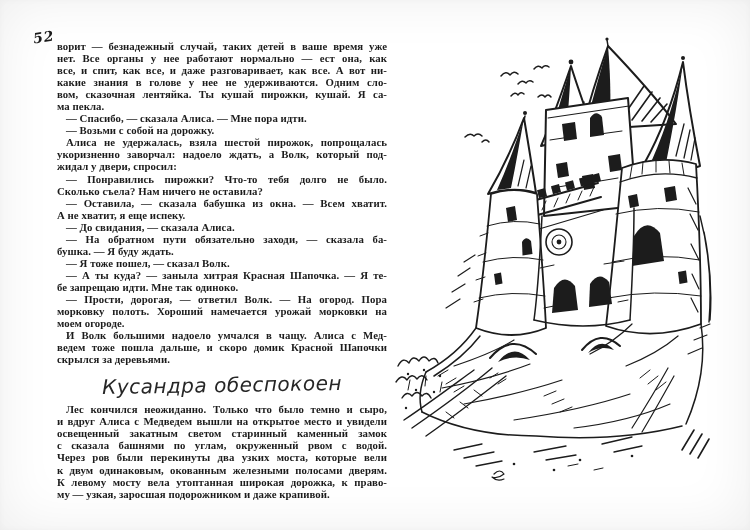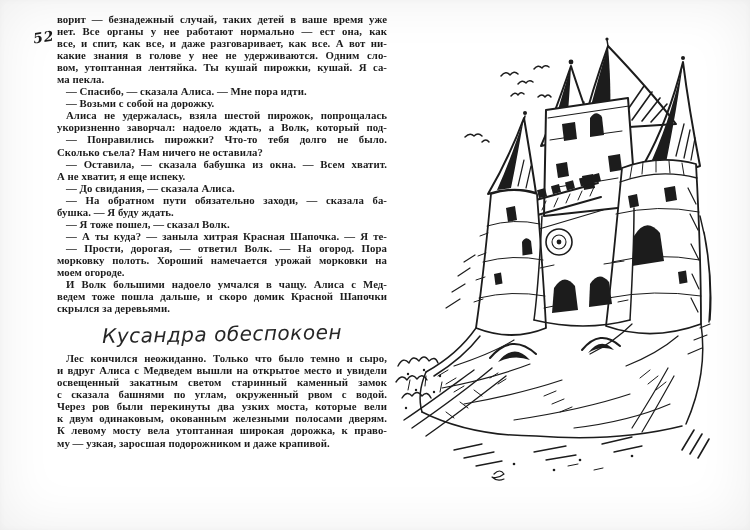--- a/index.html
+++ b/index.html
@@ -10,21 +10,21 @@
   .page::after{
     content:"";position:absolute;inset:0;pointer-events:none;
     box-shadow:inset 0 0 55px rgba(0,0,0,0.07), inset 0 0 6px rgba(0,0,0,0.03);
   }
   .pagenum{
     position:absolute;left:33px;top:29px;color:var(--ink,#1c1c1c);
     font:italic bold 14px "DejaVu Serif",serif;
     transform:rotate(-9deg);letter-spacing:1px;
   }
   .text-column{
-    position:absolute;left:57px;top:13px;width:330px;
+    position:absolute;left:57px;top:40px;width:330px;
     color:var(--ink,#1c1c1c);font-weight:bold;font-size:10.8px;
     line-height:12.05px;letter-spacing:0.05px;
   }
   .para{margin:0;}
   .line{white-space:nowrap;text-align:justify;}
   .line.jl{text-align-last:justify;}
   .line.last{text-align:left;text-align-last:left;}
   .para.ind .line:first-child{text-indent:9px;}
   .heading{
     font:italic 20px "DejaVu Sans",sans-serif;color:var(--heading,#262626);
@@ -40,32 +40,33 @@
 <div class="page">
 
   <span class="pagenum">52</span>
 
   <div class="text-column">
       <div class="para">
         <div class="line jl">ворит — безнадежный случай, таких детей в ваше время уже</div>
         <div class="line jl">нет. Все органы у нее работают нормально — ест она, как</div>
         <div class="line jl">все, и спит, как все, и даже разговаривает, как все. А вот ни-</div>
         <div class="line jl">какие знания в голове у нее не удерживаются. Одним сло-</div>
-        <div class="line jl">вом, утоптанная лентяйка. Ты кушай пирожки, кушай. Я са-</div>
+        <div class="line jl">вом, сказочная лентяйка. Ты кушай пирожки, кушай. Я са-</div>
         <div class="line last">ма пекла.</div>
       </div>
       <div class="para ind">
         <div class="line last">— Спасибо, — сказала Алиса. — Мне пора идти.</div>
       </div>
       <div class="para ind">
         <div class="line last">— Возьми с собой на дорожку.</div>
       </div>
       <div class="para ind">
         <div class="line jl">Алиса не удержалась, взяла шестой пирожок, попрощалась</div>
         <div class="line jl">укоризненно заворчал: надоело ждать, а Волк, который под-</div>
+        <div class="line last">жидал у двери, спросил:</div>
       </div>
       <div class="para ind">
         <div class="line jl">— Понравились пирожки? Что-то тебя долго не было.</div>
         <div class="line last">Сколько съела? Нам ничего не оставила?</div>
       </div>
       <div class="para ind">
         <div class="line jl">— Оставила, — сказала бабушка из окна. — Всем хватит.</div>
         <div class="line last">А не хватит, я еще испеку.</div>
       </div>
       <div class="para ind">
@@ -73,20 +74,21 @@
       </div>
       <div class="para ind">
         <div class="line jl">— На обратном пути обязательно заходи, — сказала ба-</div>
         <div class="line last">бушка. — Я буду ждать.</div>
       </div>
       <div class="para ind">
         <div class="line last">— Я тоже пошел, — сказал Волк.</div>
       </div>
       <div class="para ind">
         <div class="line jl">— А ты куда? — заныла хитрая Красная Шапочка. — Я те-</div>
+        <div class="line last">бе запрещаю идти. Мне так одиноко.</div>
       </div>
       <div class="para ind">
         <div class="line jl">— Прости, дорогая, — ответил Волк. — На огород. Пора</div>
         <div class="line jl">морковку полоть. Хороший намечается урожай морковки на</div>
         <div class="line last">моем огороде.</div>
       </div>
       <div class="para ind">
         <div class="line jl">И Волк большими надоело умчался в чащу. Алиса с Мед-</div>
         <div class="line jl">ведем тоже пошла дальше, и скоро домик Красной Шапочки</div>
         <div class="line last">скрылся за деревьями.</div>

